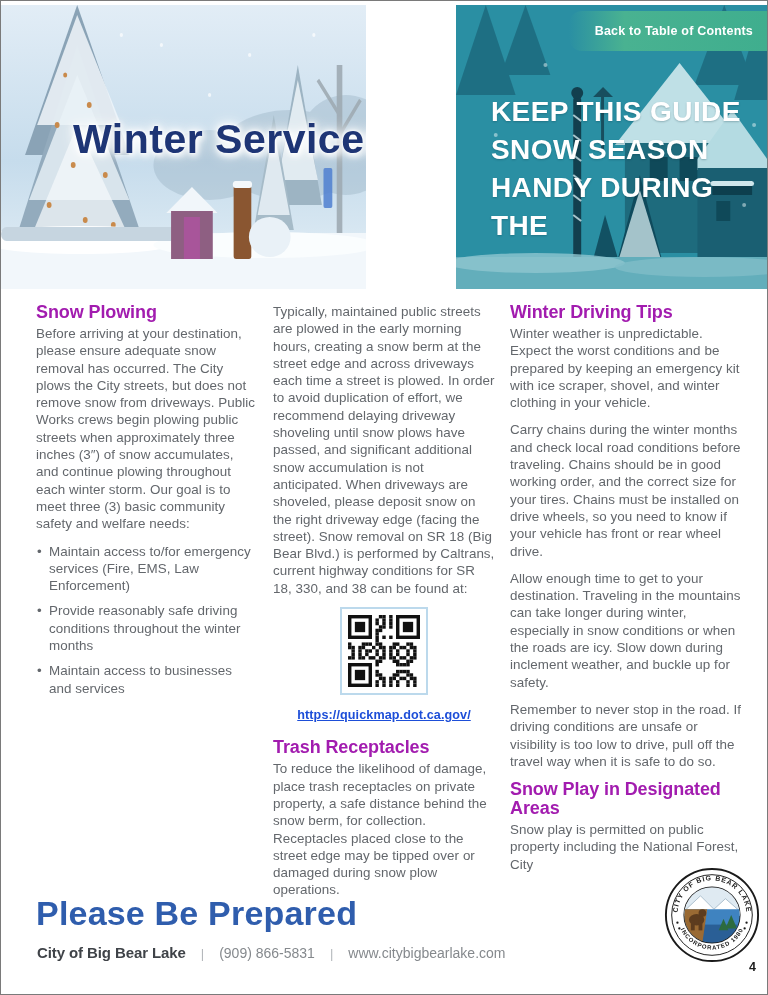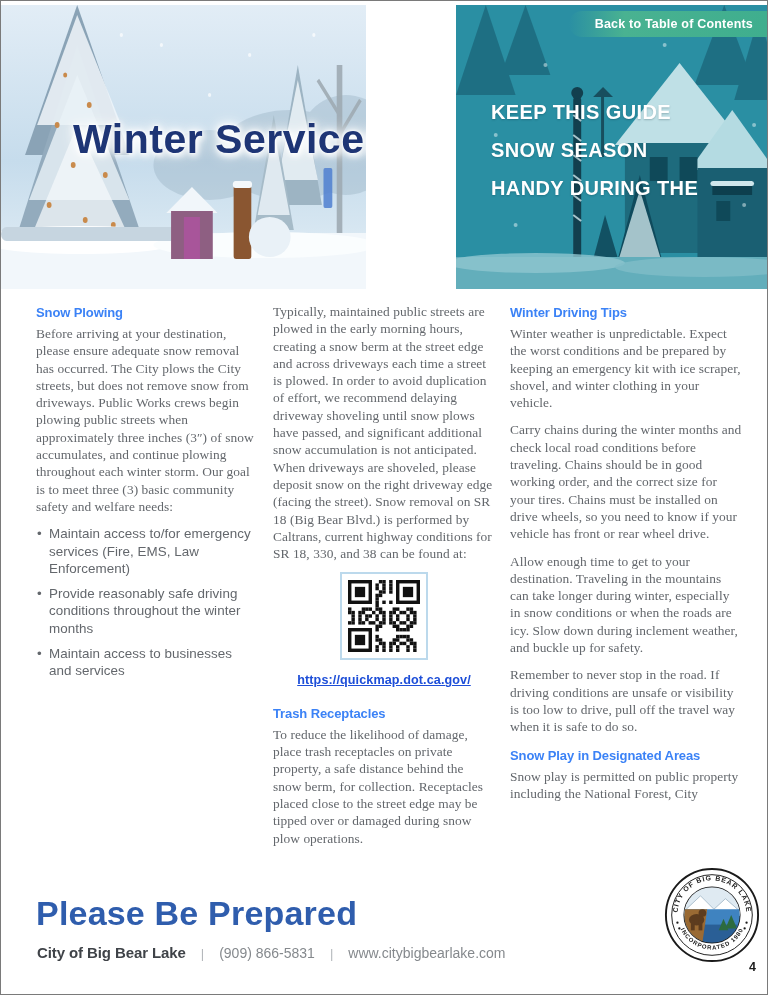--- a/index.html
+++ b/index.html
@@ -33,47 +33,47 @@
     position: absolute; left: 72px; top: 114px;
     font-size: 41px; font-weight: 800; letter-spacing: 0.5px;
     color: #1e3575; line-height: 1; white-space: nowrap;
     text-shadow:
       0 0 3px #ffffff, 0 0 7px #ffffff, 0 0 12px #ffffff,
       0 0 18px rgba(255,255,255,0.95), 2px 3px 6px rgba(255,255,255,0.85);
   }
 
   .hero-tagline {
     position: absolute; left: 35px; top: 88px;
-    color: #ffffff; font-size: 20px; font-weight: 800;
+    color: #ffffff; font-size: 28px; font-weight: 800;
     letter-spacing: 0.4px; line-height: 38px;
     text-shadow: 0 1px 2px rgba(0,40,50,0.25);
   }
 
   .back-btn {
-    position: absolute; top: 6px; right: 0; height: 26px;
+    position: absolute; top: 6px; right: 0; height: 40px;
     padding: 0 14px 0 26px;
     display: flex; align-items: center;
     background: linear-gradient(90deg, rgba(73,178,145,0) 0%, #49b291 28%, #3fae8e 100%);
     border-radius: 13px 0 0 13px;
     color: #ffffff; font-size: 12.5px; font-weight: 700; letter-spacing: 0.2px;
     cursor: pointer;
   }
 
   
   .columns {
     position: absolute; top: 302px; left: 35px; right: 25px;
     display: grid; grid-template-columns: 222px 222px 1fr; gap: 15px;
     align-items: start;
   }
   .col { font-size: 13.4px; line-height: 17.3px; color: #63676c; letter-spacing: 0.05px; }
   .col h3 {
-    font-size: 13px; font-weight: 700; color: #3b82f6;
+    font-size: 18px; font-weight: 700; color: #a21caf;
     letter-spacing: -0.1px; line-height: 19px; margin-bottom: 3px;
   }
-  .col p { margin-bottom: 10px; font-family: Liberation Serif, serif; }
+  .col p { margin-bottom: 10px; }
   .col ul { list-style: none; margin: 8px 0 14px 0; }
   .col li { position: relative; padding-left: 13px; margin-bottom: 8px; }
   .col li::before { content: "•"; position: absolute; left: 1px; top: 0; color: #63676c; }
 
   .qr-block { text-align: center; margin: 6px 0 12px 0; }
   .qr-frame {
     display: inline-block; background: #ffffff; border: 2px solid #bcd9ec;
     padding: 6px; line-height: 0;
   }
   .qr-link {

